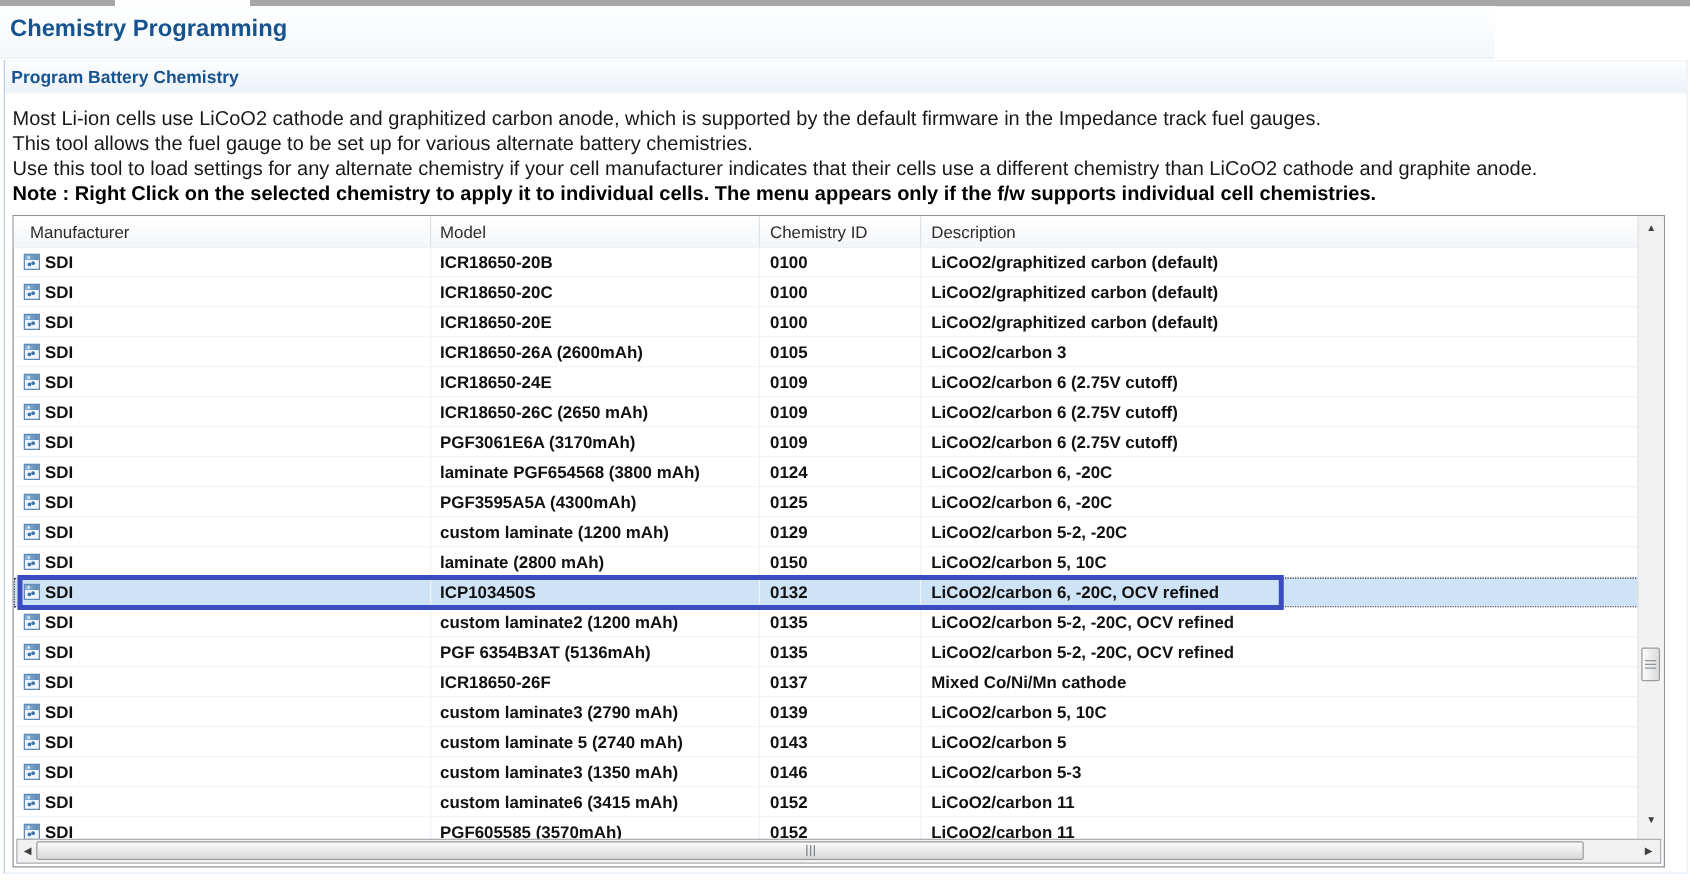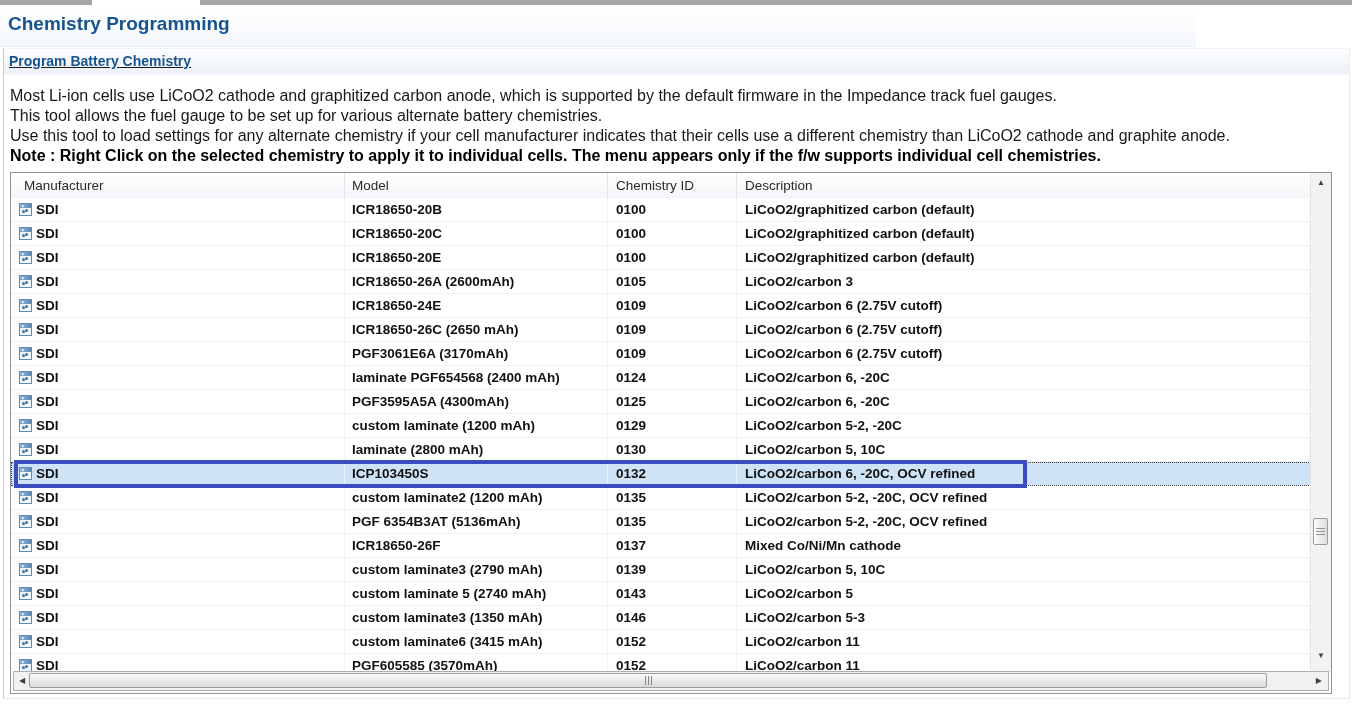--- a/index.html
+++ b/index.html
@@ -13,21 +13,21 @@
   .top-strip{position:absolute;left:0;top:0;width:1352px;height:5px;background:#a6a6a6;}
   .tab-gap{position:absolute;left:92px;top:0;width:108px;height:5px;background:#ffffff;}
   
   .title-band{position:absolute;left:0;top:5px;width:1196px;height:41px;
     background:linear-gradient(180deg,#feffff,#f4f7fb);border-bottom:1px solid #e7edf5;}
   .page-title{position:absolute;left:8px;top:8px;font-size:19px;font-weight:bold;color:var(--accent,#17538E);}
   
   .group-box{position:absolute;left:3px;top:48px;width:1345px;height:650px;
     border-left:1px solid #b9cfe6;border-right:1px solid #e2ecf5;border-bottom:1px solid #e2ecf5;}
   .section-band{height:25px;background:linear-gradient(180deg,#fcfdfe,#edf2f8);
-    border-top:1px solid #f0f4f9;border-bottom:1px solid #f3f6fa;text-decoration:underline;}
+    border-top:1px solid #f0f4f9;border-bottom:1px solid #f3f6fa;}
   .section-title{font-size:14px;font-weight:bold;color:var(--accent,#17538E);line-height:25px;padding-left:5px;}
   
   .intro{position:absolute;left:10px;top:86px;font-size:16px;line-height:20px;color:#181818;}
   .intro .note{font-weight:bold;color:#000;}
   
   .table-wrap{position:absolute;left:10px;top:172px;width:1322px;height:522px;
     box-sizing:border-box;border:1px solid #8d939b;background:#fff;}
   .thead{position:absolute;left:0;top:0;right:20px;height:25px;display:flex;
     background:linear-gradient(180deg,#ffffff,#f3f5f8);border-bottom:1px solid #dadfe6;}
   .hcell{box-sizing:border-box;height:100%;display:flex;align-items:center;
@@ -222,21 +222,21 @@
 
   <div class="trow">
     <div class="tcell col-m">
       <span class="cellicon">
         <span class="cbar"></span>
             <span class="cd cd1"></span>
             <span class="cd cd2"></span>
       </span>
       <span>SDI</span>
     </div>
-    <div class="tcell col-mo">laminate PGF654568 (2400 mAh)</div>
+    <div class="tcell col-mo">laminate PGF654568 (3800 mAh)</div>
     <div class="tcell col-c">0124</div>
     <div class="tcell col-d">LiCoO2/carbon 6, -20C</div>
 
   </div>
 
   <div class="trow">
     <div class="tcell col-m">
       <span class="cellicon">
         <span class="cbar"></span>
             <span class="cd cd1"></span>
@@ -268,21 +268,21 @@
   <div class="trow">
     <div class="tcell col-m">
       <span class="cellicon">
         <span class="cbar"></span>
             <span class="cd cd1"></span>
             <span class="cd cd2"></span>
       </span>
       <span>SDI</span>
     </div>
     <div class="tcell col-mo">laminate (2800 mAh)</div>
-    <div class="tcell col-c">0130</div>
+    <div class="tcell col-c">0150</div>
     <div class="tcell col-d">LiCoO2/carbon 5, 10C</div>
 
   </div>
 
   <div class="trow selected">
     <div class="tcell col-m">
       <span class="cellicon">
         <span class="cbar"></span>
             <span class="cd cd1"></span>
             <span class="cd cd2"></span>

